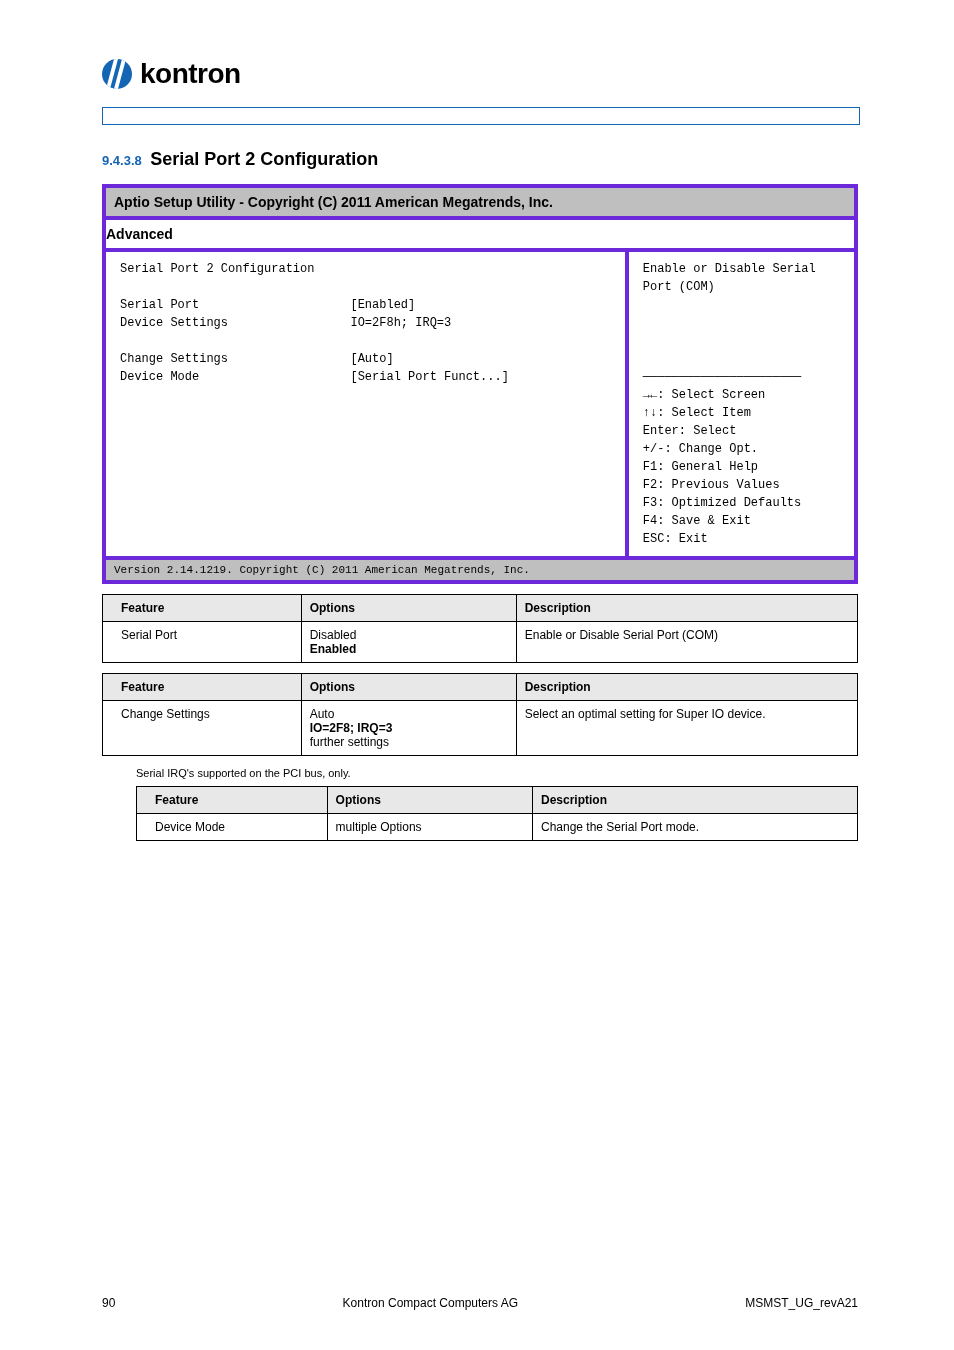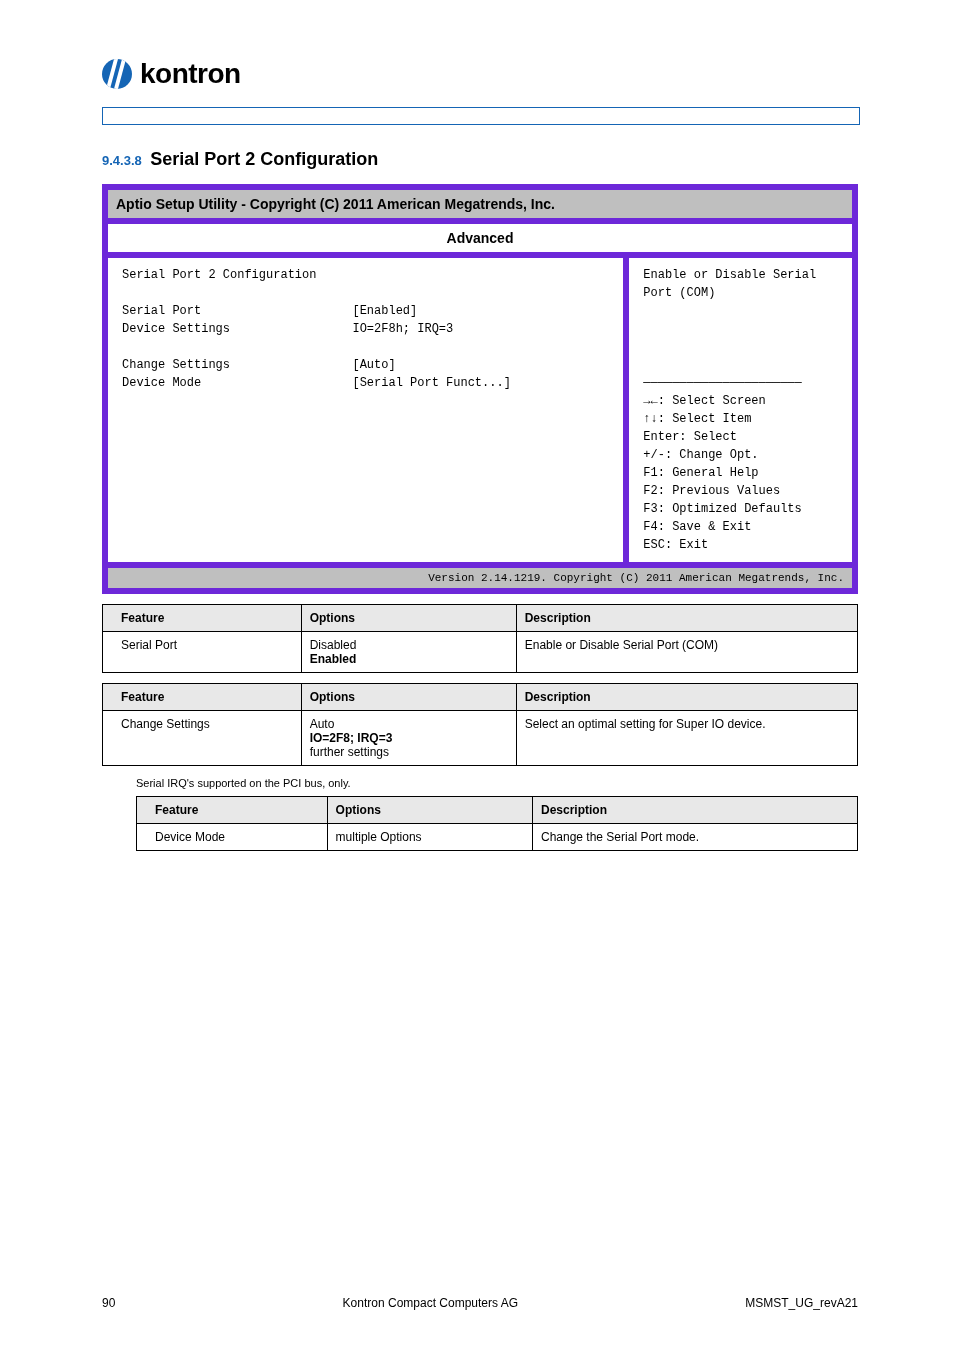--- a/index.html
+++ b/index.html
@@ -46,31 +46,31 @@
     .sub-idx {
       font-size: 13px; color: #1565b5; font-weight: bold;
       margin-bottom: 6px;
     }
     .bios-table {
       width: 100%;
       border-collapse: collapse;
       font-size: 12px;
     }
     .bios-table th, .bios-table td {
-      border: 6px solid #6d28d9;
+      border: 4px solid #6d28d9;
       padding: 4px 8px;
       vertical-align: top;
       text-align: left;
     }
     .bios-header-row th {
       background: #bfbfbf; font-weight: bold;
       font-size: 14px; padding: 6px 8px;
     }
     .bios-title-row th {
-      background: #fff; font-weight: bold; text-align: center;
+      background: #fff; font-weight: bold; text-align: left;
       font-size: 14px; padding: 6px 0; margin-top: 40px;
     }
     .bios-body td {
       font-family: "Courier New", monospace;
       font-size: 12px; line-height: 1.5;
       padding: 8px 14px;
     }
     .bios-body td.left-col { width: 525px; }
     .bios-body td.right-col { width: 230px; }
     .bios-footer td {
@@ -127,21 +127,21 @@
     <th colspan="2">Aptio Setup Utility - Copyright (C) 2011 American Megatrends, Inc.</th>
   </tr>
   <tr class="bios-title-row">
     <th colspan="2">Advanced</th>
   </tr>
   <tr class="bios-body">
     <td class="left-col" id="bios-left">Serial&nbsp;Port&nbsp;2&nbsp;Configuration<br>&nbsp;<br>Serial&nbsp;Port&nbsp;&nbsp;&nbsp;&nbsp;&nbsp;&nbsp;&nbsp;&nbsp;&nbsp;&nbsp;&nbsp;&nbsp;&nbsp;&nbsp;&nbsp;&nbsp;&nbsp;&nbsp;&nbsp;&nbsp;&nbsp;[Enabled]<br>Device&nbsp;Settings&nbsp;&nbsp;&nbsp;&nbsp;&nbsp;&nbsp;&nbsp;&nbsp;&nbsp;&nbsp;&nbsp;&nbsp;&nbsp;&nbsp;&nbsp;&nbsp;&nbsp;IO=2F8h;&nbsp;IRQ=3<br>&nbsp;<br>Change&nbsp;Settings&nbsp;&nbsp;&nbsp;&nbsp;&nbsp;&nbsp;&nbsp;&nbsp;&nbsp;&nbsp;&nbsp;&nbsp;&nbsp;&nbsp;&nbsp;&nbsp;&nbsp;[Auto]<br>Device&nbsp;Mode&nbsp;&nbsp;&nbsp;&nbsp;&nbsp;&nbsp;&nbsp;&nbsp;&nbsp;&nbsp;&nbsp;&nbsp;&nbsp;&nbsp;&nbsp;&nbsp;&nbsp;&nbsp;&nbsp;&nbsp;&nbsp;[Serial&nbsp;Port&nbsp;Funct...]</td>
     <td class="right-col" id="bios-right">Enable or Disable Serial Port (COM)<br>&nbsp;<br>&nbsp;<br>&nbsp;<br>&nbsp;<br>──────────────────────<br>→←: Select Screen<br>↑↓: Select Item<br>Enter: Select<br>+/-: Change Opt.<br>F1: General Help<br>F2: Previous Values<br>F3: Optimized Defaults<br>F4: Save &amp; Exit<br>ESC: Exit</td>
   </tr>
   <tr class="bios-footer">
-    <td colspan="2" style="text-align:right;">Version 2.14.1219. Copyright (C) 2011 American Megatrends, Inc.</td>
+    <td colspan="2" style="text-align:left;">Version 2.14.1219. Copyright (C) 2011 American Megatrends, Inc.</td>
   </tr>
 </tbody>
   </table>
 
 <table class="opt-table" id="opt-table-0">
     <tbody>
       <tr>
         <th class="c1">Feature</th>
         <th class="c2">Options</th>
         <th class="c3">Description</th>

